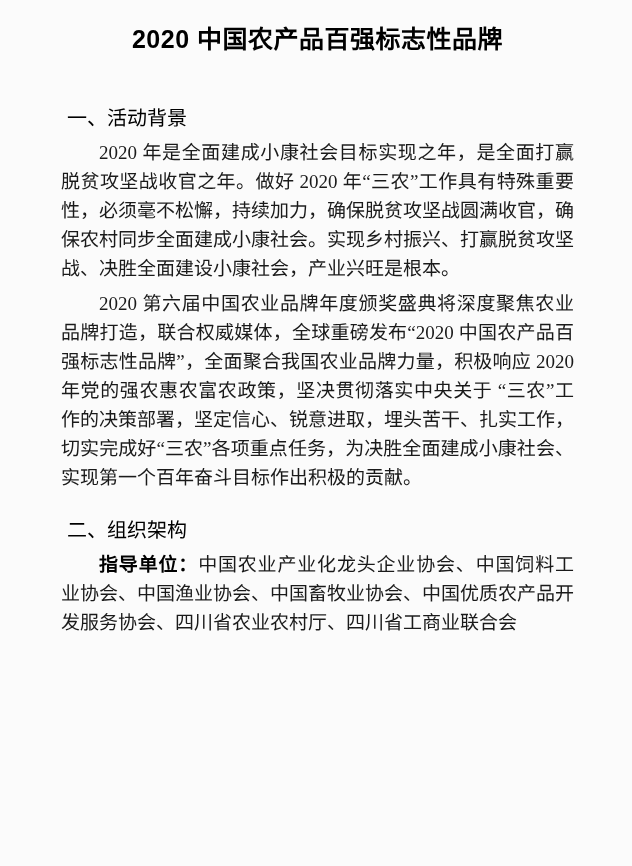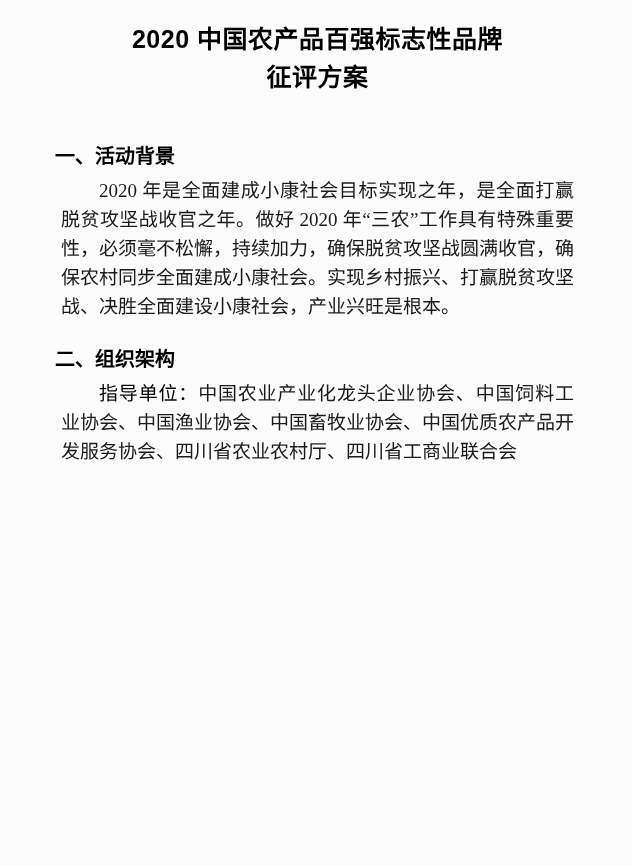--- a/index.html
+++ b/index.html
@@ -22,23 +22,23 @@
     margin: 0;
     text-align: center;
     font-family: "Liberation Sans", sans-serif;
     font-weight: 700;
     font-size: 25px;
     line-height: 38px;
     color: #000000;
     letter-spacing: 0.5px;
   }
   .section-heading {
-    margin: 0;
+    margin: 12px;
     font-family: "Liberation Sans", sans-serif;
-    font-weight: 700;
+    font-weight: 400;
     font-size: 20px;
     line-height: 28px;
     color: #000000;
   }
   .heading-1 {
     margin-top: 46px;
     margin-bottom: 2px;
   }
   .heading-2 {
     margin-top: 24px;
@@ -49,36 +49,36 @@
     font-family: "Liberation Serif", serif;
     font-size: 19px;
     line-height: 29px;
     text-align: justify;
     text-indent: 2em;
     color: #1a1a1a;
     word-break: break-all;
   }
   .run-label {
     font-family: "Liberation Sans", sans-serif;
-    font-weight: 400;
+    font-weight: 700;
     color: #000000;
   }
 </style>
 </head>
 <body>
 
 <div class="page">
 
   <h1 class="doc-title">2020 中国农产品百强标志性品牌</h1>
 
-  <h1 class="doc-title">征评方案</h1>
 
   <h2 class="section-heading heading-1">一、活动背景</h2>
 
   <p class="para">2020 年是全面建成小康社会目标实现之年，是全面打赢脱贫攻坚战收官之年。做好 2020 年“三农”工作具有特殊重要性，必须毫不松懈，持续加力，确保脱贫攻坚战圆满收官，确保农村同步全面建成小康社会。实现乡村振兴、打赢脱贫攻坚战、决胜全面建设小康社会，产业兴旺是根本。</p>
 
 
+  <p class="para">2020 第六届中国农业品牌年度颁奖盛典将深度聚焦农业品牌打造，联合权威媒体，全球重磅发布“2020 中国农产品百强标志性品牌”，全面聚合我国农业品牌力量，积极响应 2020 年党的强农惠农富农政策，坚决贯彻落实中央关于 “三农”工作的决策部署，坚定信心、锐意进取，埋头苦干、扎实工作，切实完成好“三农”各项重点任务，为决胜全面建成小康社会、实现第一个百年奋斗目标作出积极的贡献。</p>
 
   <h2 class="section-heading heading-2">二、组织架构</h2>
 
   <p class="para"><span class="run-label">指导单位：</span><span class="run-text">中国农业产业化龙头企业协会、中国饲料工业协会、中国渔业协会、中国畜牧业协会、中国优质农产品开发服务协会、四川省农业农村厅、四川省工商业联合会</span></p>
 
 </div>
 
 </body></html>

